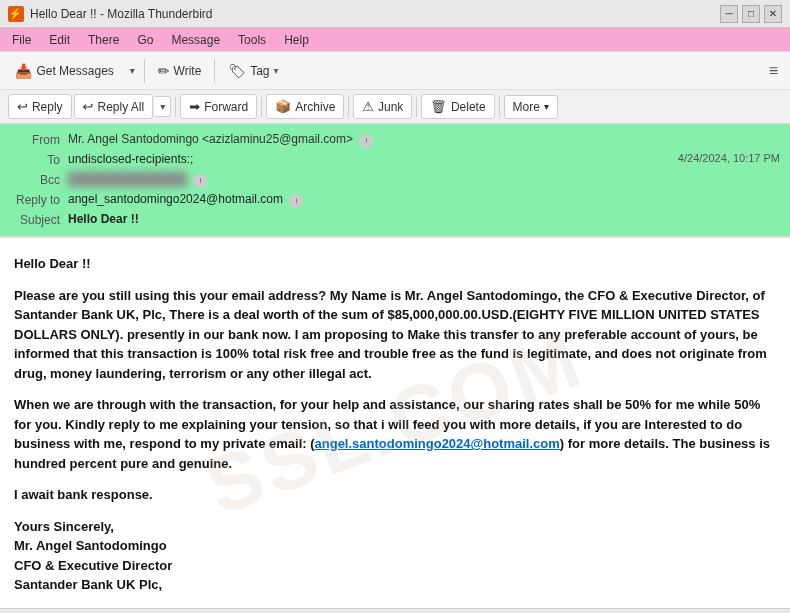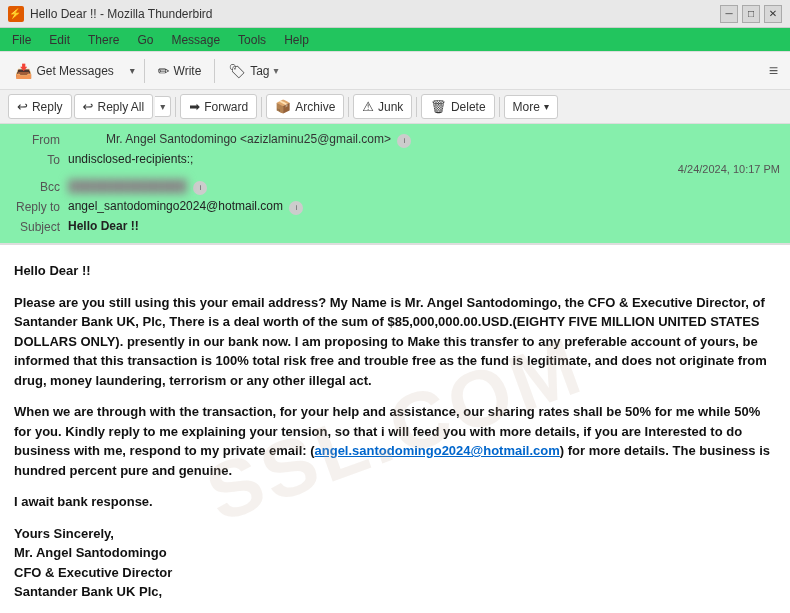--- a/index.html
+++ b/index.html
@@ -52,21 +52,21 @@
       display: flex;
       align-items: center;
       justify-content: center;
       font-size: 10px;
       cursor: pointer;
       color: #333;
     }
 
     
     .menu-bar {
-      background: #22c55e;
+      background: #f9a8d4;
       height: 24px;
       display: flex;
       align-items: center;
       padding: 0 4px;
       border-bottom: 1px solid #ddd;
       gap: 2px;
     }
     .menu-item {
       padding: 2px 8px;
       font-size: 12px;
@@ -186,23 +186,22 @@
       padding-top: 1px;
     }
     .header-value {
       color: #222;
       flex: 1;
     }
     .header-right {
       color: #555;
       font-size: 11px;
       margin-left: auto;
-      margin-top: 11px;
-    }
-    .from-addr { color: #333; margin-left: 38px; }
+    }
+    .from-addr { color: #333; }
     .addr-icon {
       display: inline-flex;
       align-items: center;
       justify-content: center;
       width: 14px;
       height: 14px;
       border-radius: 50%;
       background: #ccc;
       font-size: 8px;
       margin-left: 3px;

